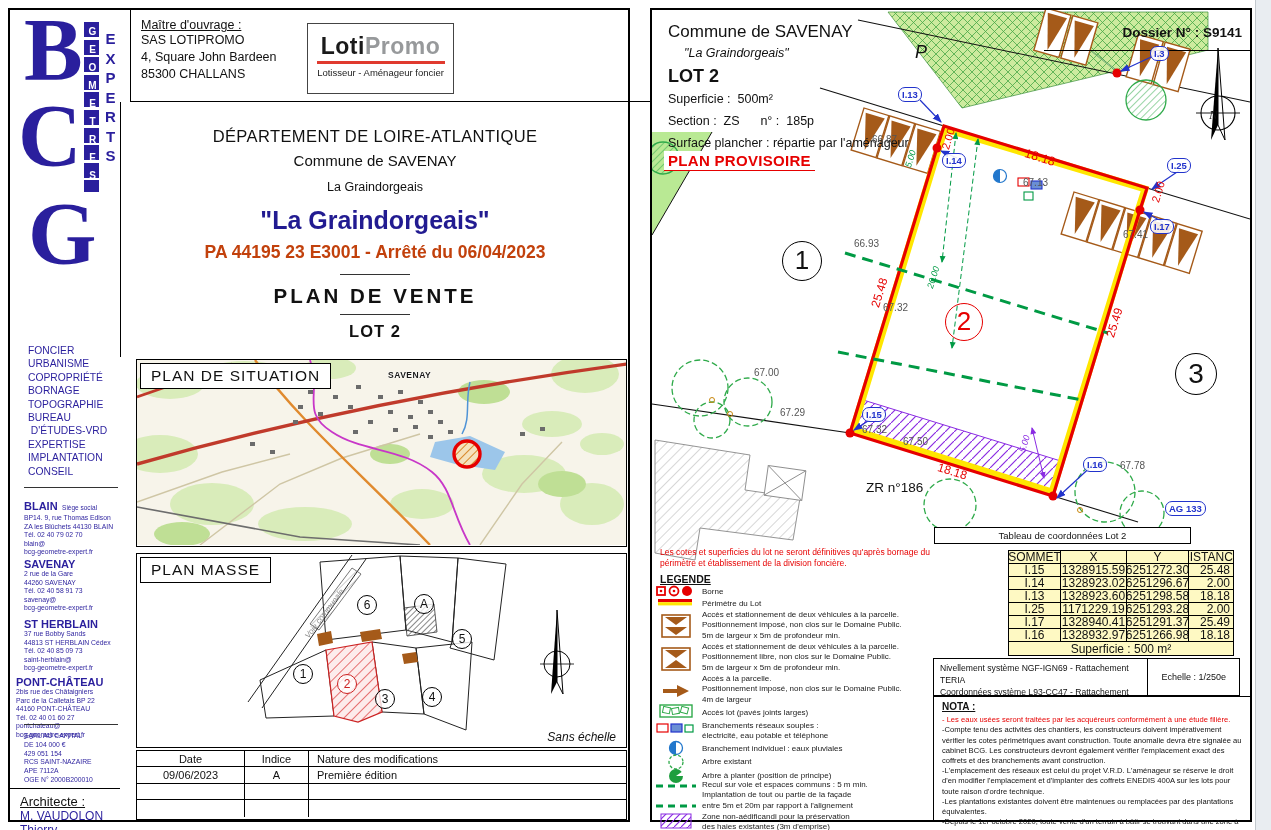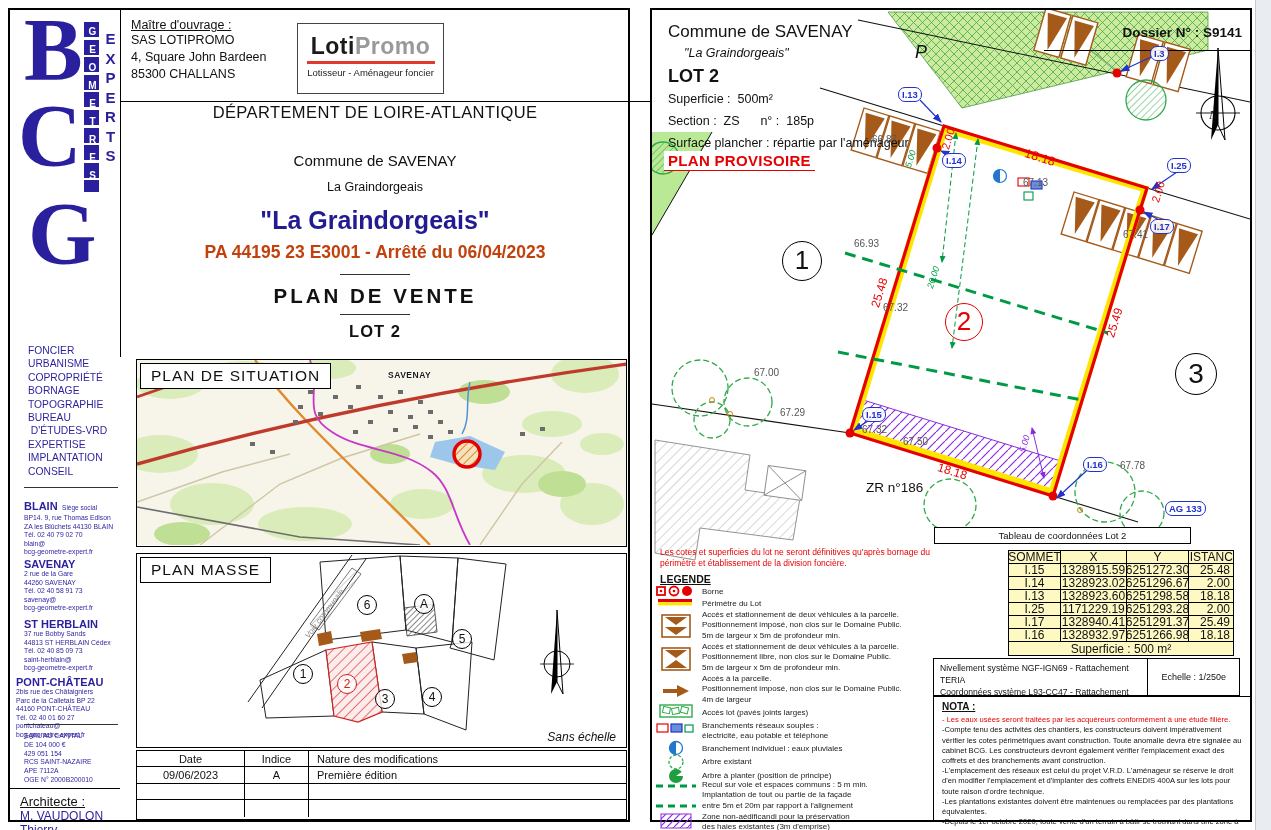--- a/index.html
+++ b/index.html
@@ -22,21 +22,21 @@
   .services div{font-size:10.3px;color:#2a1f9d;line-height:13.4px;white-space:pre}
   .hr{position:absolute;border-top:1.2px solid #333}
   .off-city{font-size:11px;font-weight:bold;color:#2a1f9d}
   .off-tag{font-size:6.5px;font-weight:normal;color:#2a1f9d}
   .off-line{font-size:6.8px;color:#2a1f9d;line-height:8.6px}
   .cmp-line{font-size:6.8px;color:#2a1f9d;line-height:8.8px}
   .arch-label{font-size:13px;color:#111;text-decoration:underline}
   .arch-line{font-size:12px;color:#2a1f9d;line-height:14px}
 
   
-  .mo-box{left:110px;top:0;width:564px;height:92px;border-left:1.6px solid #000;border-bottom:1.6px solid #000}
+  .mo-box{left:120px;top:0;width:564px;height:92px;border-left:1.6px solid #000;border-bottom:1.6px solid #000}
   .mo-label{font-size:12.5px;text-decoration:underline}
   .mo-line{font-size:12.5px;line-height:17px}
   .brand-box{left:176px;top:13px;width:147px;height:71px;border:1.2px solid #444;text-align:center;padding-top:9px}
   .brand-name{font-size:23px;font-weight:bold;letter-spacing:.5px}
   .brand-name .p1{color:#1a1a1a}
   .brand-name .p2{color:#97999b}
   .brand-bar{width:128px;height:2.5px;background:#e03a2f;margin:1px auto 3px auto}
   .brand-sub{font-size:9.5px;color:#222}
   .tb{left:110px;top:92px;width:508px;height:255px;border-left:1.6px solid #000;text-align:center}
   .tb-dep{font-size:16.5px;letter-spacing:.4px}
@@ -197,21 +197,21 @@
         <div class="mo-line">85300 CHALLANS</div>
       </div>
       <div class="a brand-box">
         <div class="brand-name"><span class="p1">Loti</span><span class="p2">Promo</span></div>
         <div class="brand-bar"></div>
         <div class="brand-sub">Lotisseur - Aménageur foncier</div>
       </div>
     </div>
 
     <div class="a tb">
-      <div class="tb-dep a" style="left:0;top:1px;width:508px">DÉPARTEMENT DE LOIRE-ATLANTIQUE</div>
+      <div class="tb-dep a" style="left:0;top:25px;width:508px">DÉPARTEMENT DE LOIRE-ATLANTIQUE</div>
       <div class="tb-com a" style="left:0;top:50px;width:508px">Commune de SAVENAY</div>
       <div class="tb-lieu a" style="left:0;top:78px;width:508px">La Graindorgeais</div>
       <div class="tb-proj a" style="left:0;top:104px;width:508px">"La Graindorgeais"</div>
       <div class="tb-permit a" style="left:0;top:140px;width:508px">PA 44195 23 E3001 - Arrêté du 06/04/2023</div>
       <div class="tb-sep" style="top:172px"></div>
       <div class="tb-doc a" style="left:0;top:182px;width:508px">PLAN  DE  VENTE</div>
       <div class="tb-sep" style="top:212px"></div>
       <div class="tb-lot a" style="left:0;top:220px;width:508px">LOT 2</div>
     </div>
 

